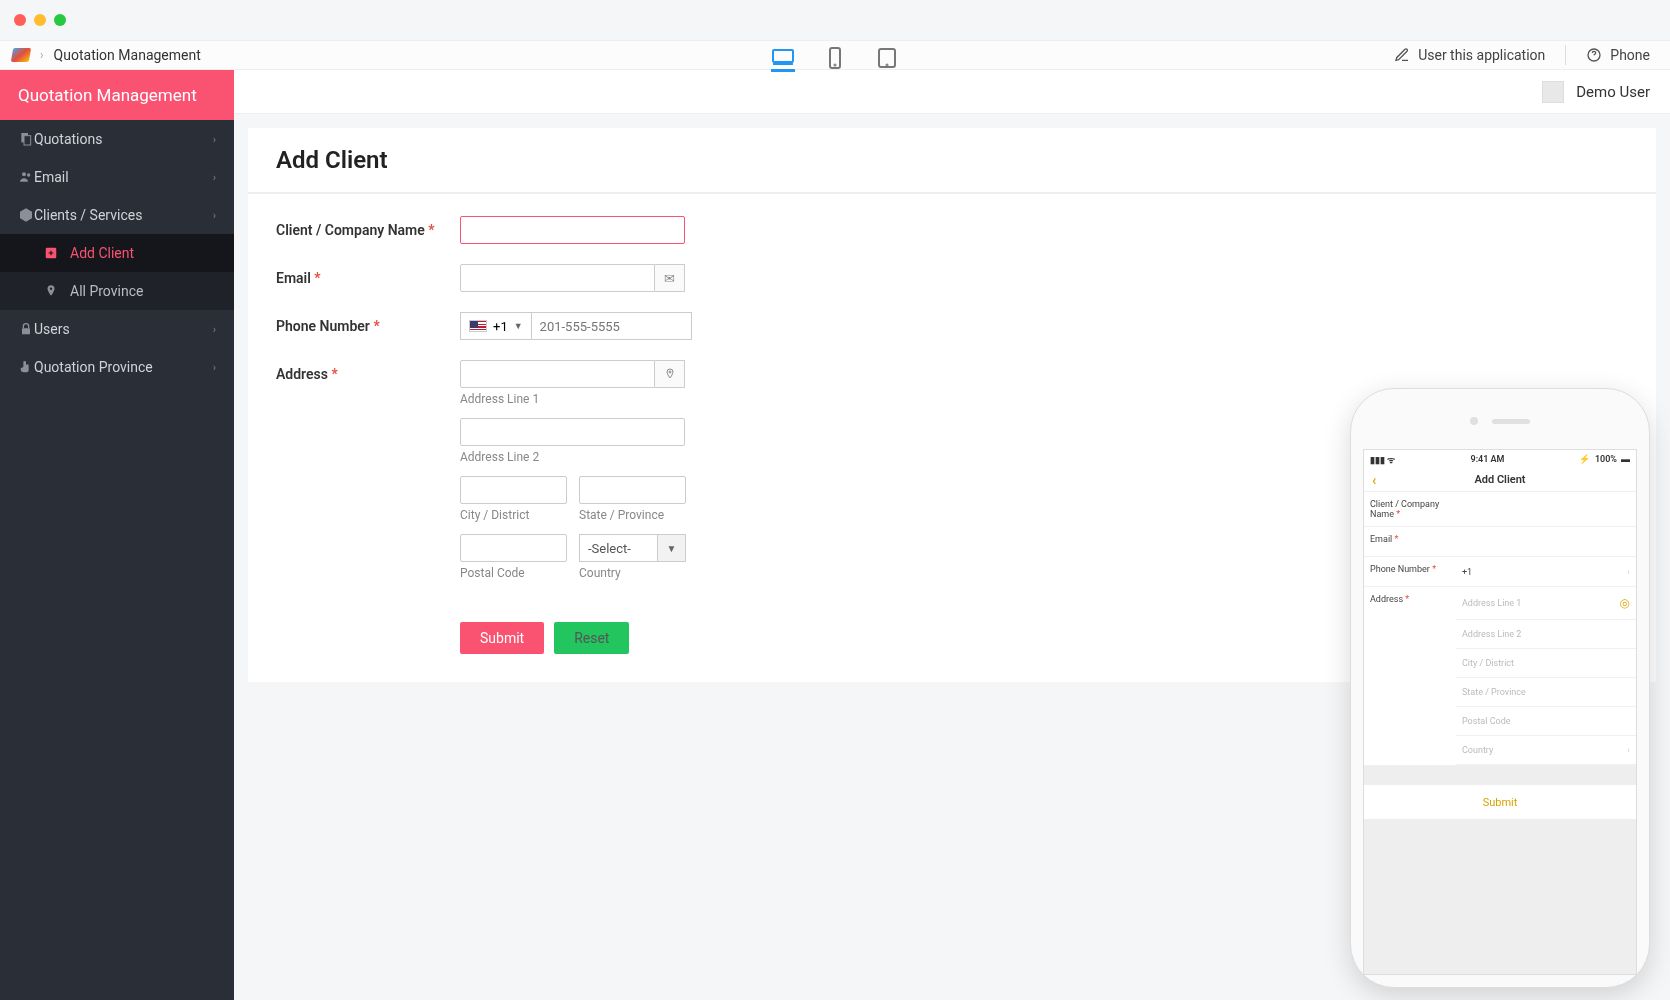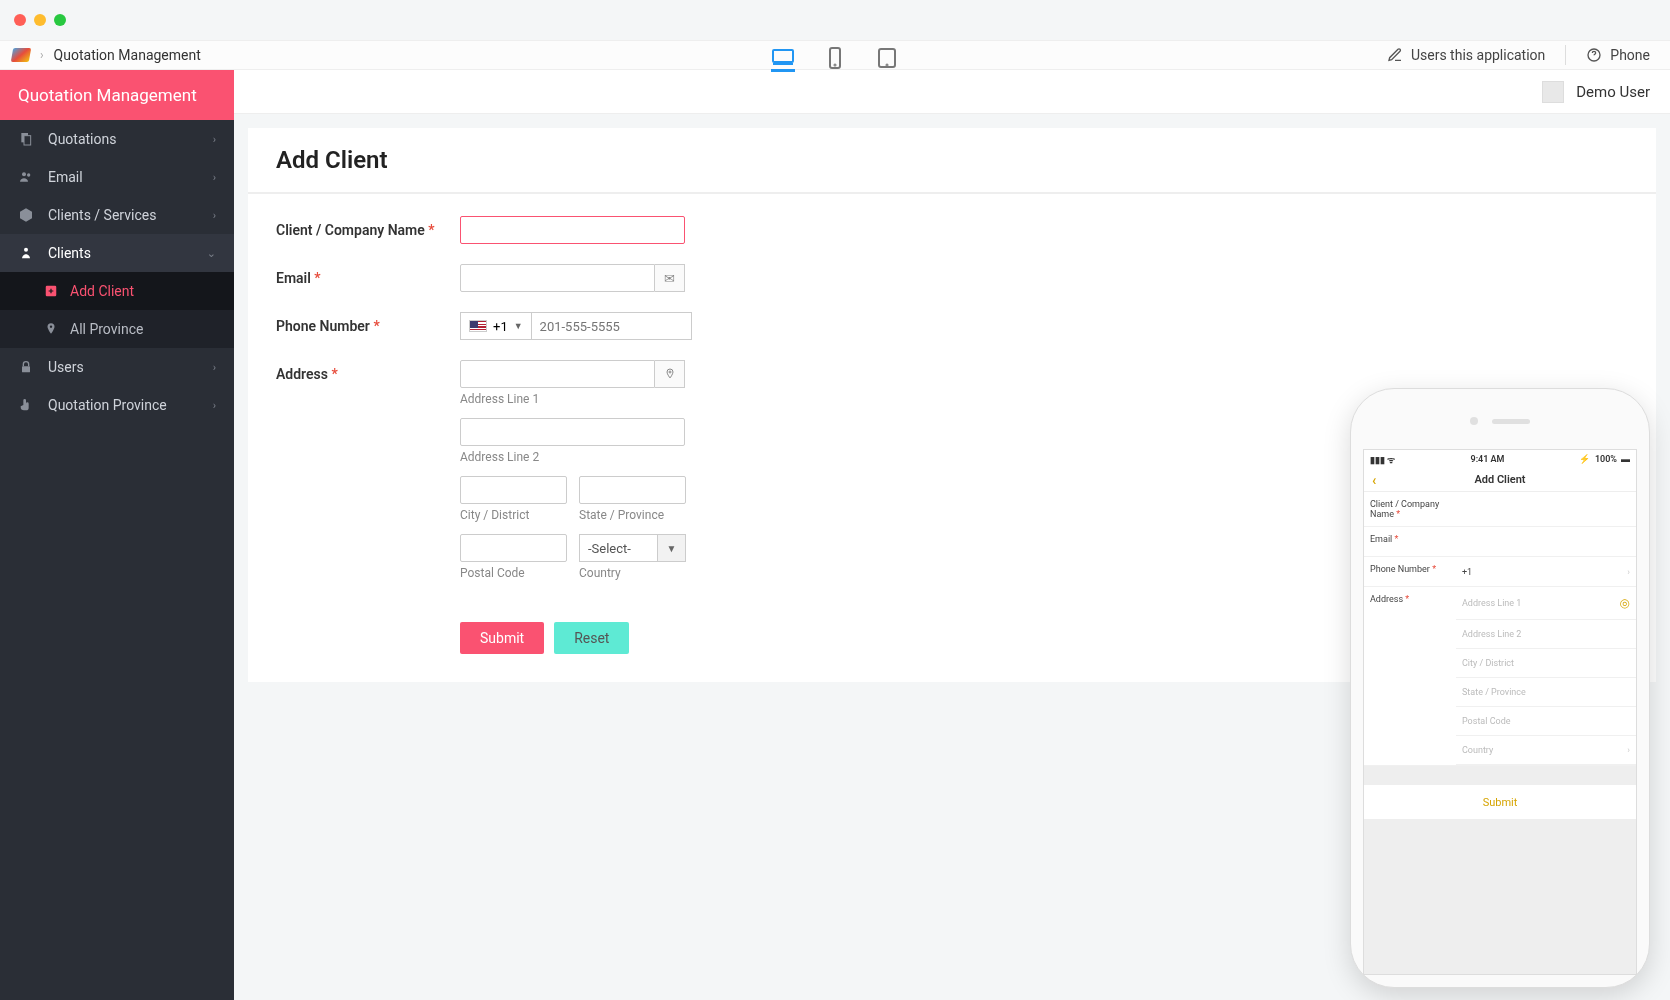--- a/index.html
+++ b/index.html
@@ -25,21 +25,21 @@
   .meta-action { display: flex; align-items: center; gap: 8px; cursor: pointer; color:#444; }
   .meta-action svg { width:16px; height:16px; }
   .divider { width:1px; height:20px; background:#ddd; }
 
   
   .app { display: flex; height: calc(1000px - 70px); }
 
   
   .sidebar { width: 234px; background: #2a2e36; color: #cfd3da; display: flex; flex-direction: column; }
   .brand { background: #fa5271; color: #fff; font-size: 17px; padding: 15px 18px; }
-  .nav-item { display:flex; align-items:center; padding: 11px 18px; font-size:14px; gap:14px; cursor:pointer; position:relative; color:#cfd3da;}
+  .nav-item { display:flex; align-items:center; padding: 11px 18px; font-size:14px; cursor:pointer; position:relative; color:#cfd3da;}
   .nav-item .chev { margin-left:auto; color:#7a7f89; font-size:11px; }
   .nav-item.expanded { background:#323640; color:#fff; }
   .nav-item.expanded .chev { transform: rotate(0deg); }
   .nav-icon { width:16px; height:16px; fill:#8a8f99; }
   .sub-items { background:#1f2229; }
   .sub-item { display:flex; align-items:center; gap:12px; padding: 11px 18px 11px 44px; font-size:14px; cursor:pointer; color:#b8bcc4;}
   .sub-item.active { background:#14161b; color:#fa5271; }
   .sub-item svg { width:14px; height:14px; }
 
   
@@ -70,21 +70,21 @@
   .addr-2col { display:flex; gap:12px; }
   .addr-2col > div { flex:1; }
   .input-sm { width:107px; height:28px; border:1px solid #ccc; border-radius:2px; padding:0 8px; font-size:13px;}
   .select-wrap { display:flex; width:107px; }
   .select-wrap .sel { flex:1; height:28px; border:1px solid #ccc; display:flex; align-items:center; padding:0 8px; font-size:13px; color:#555; background:#fff;}
   .select-wrap .sel-btn { width:28px; height:28px; border:1px solid #ccc; border-left:none; display:flex; align-items:center; justify-content:center; background:#f2f2f2; font-size:10px; color:#666;}
 
   .form-actions { margin-left:184px; display:flex; gap:10px; margin-top:30px;}
   .btn { padding:8px 20px; font-size:14px; border:none; border-radius:2px; cursor:pointer; }
   .btn-primary { background:#fa5271; color:#fff; }
-  .btn-secondary { background:#5eead4; color:#555; }
+  .btn-secondary { background:#22c55e; color:#555; }
 
   
   .phone { position:absolute; right:20px; bottom:12px; width:300px; height:600px; background:#fafafa; border:1px solid #ddd; border-radius:44px; box-shadow:0 8px 28px rgba(0,0,0,0.15); padding: 60px 12px 12px 12px; }
   .phone-top { position:absolute; top:28px; left:50%; transform:translateX(-50%); display:flex; align-items:center; gap:14px;}
   .phone-speaker { width:38px; height:5px; background:#e0e0e0; border-radius:3px; }
   .phone-cam { width:8px; height:8px; background:#e0e0e0; border-radius:50%; }
   .phone-screen { width:100%; height: 100%; background:#eee; border:1px solid #ddd; display:flex; flex-direction:column; font-size:10px; color:#333;}
   .ph-status { height:18px; background:#fff; display:flex; align-items:center; justify-content:space-between; padding:0 6px; font-size:9px; font-weight:600;}
   .ph-status .right { display:flex; gap:4px; align-items:center;}
   .ph-header { height:24px; background:#fff; border-bottom:1px solid #eee; display:flex; align-items:center; justify-content:center; position:relative; font-size:11px; font-weight:600;}
@@ -132,21 +132,21 @@
           <rect x="4" y="3" width="16" height="18" rx="2"></rect>
           <circle cx="12" cy="19" r="0.5" fill="currentColor"></circle>
         </svg>
     </span>
   </div>
   <div class="meta-right">
     <div class="meta-action">
       <svg viewBox="0 0 24 24" fill="none" stroke="#555" stroke-width="2">
           <path d="M12 20h9M16.5 3.5a2.1 2.1 0 113 3L7 19l-4 1 1-4z"></path>
         </svg>
-      <span>Users this application</span>
+      <span>User this application</span>
     </div>
     <div class="divider"></div>
     <div class="meta-action">
       <svg viewBox="0 0 24 24" fill="none" stroke="#555" stroke-width="2">
           <circle cx="12" cy="12" r="9"></circle>
           <path d="M9.5 9a2.5 2.5 0 015 0c0 1.5-2.5 2-2.5 3.5M12 17h.01"></path>
         </svg>
       <span>Phone</span>
     </div>
   </div>
@@ -177,28 +177,20 @@
     </div>
 
     <div class="nav-item">
       <svg class="nav-icon" viewBox="0 0 24 24">
           <path d="M12 2l9 5v10l-9 5-9-5V7z" fill="#8a8f99"></path>
         </svg>
       <span>Clients / Services</span>
       <span class="chev">›</span>
     </div>
 
-    <div class="nav-item expanded">
-      <svg class="nav-icon" viewBox="0 0 24 24" style="fill:#fff">
-          <circle cx="12" cy="7" r="3"></circle>
-          <path d="M6 20c0-3 3-6 6-6s6 3 6 6"></path>
-        </svg>
-      <span>Clients</span>
-      <span class="chev">⌄</span>
-    </div>
 
     <div class="sub-items">
       <div class="sub-item active">
         <svg viewBox="0 0 24 24" fill="#fa5271">
             <rect x="3" y="3" width="18" height="18" rx="2"></rect>
             <path d="M12 8v8M8 12h8" stroke="#14161b" stroke-width="2"></path>
           </svg>
         <span>Add Client</span>
       </div>
       <div class="sub-item">

